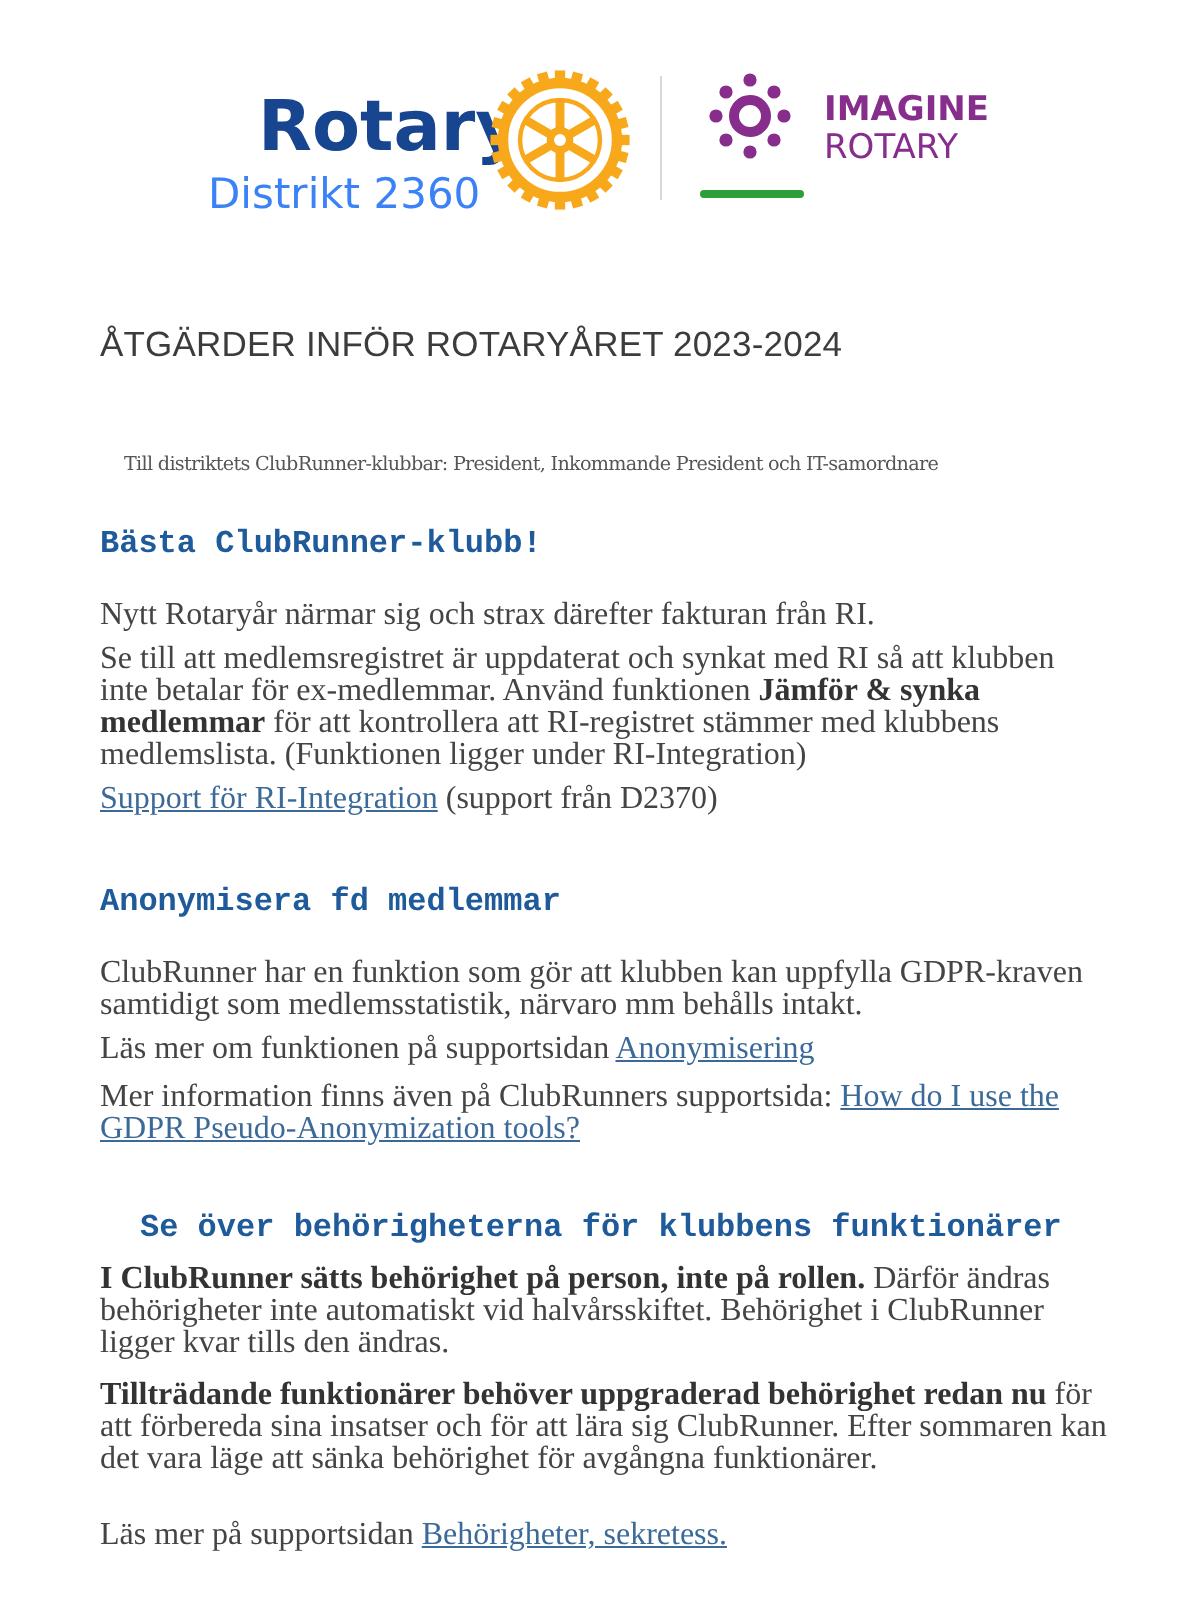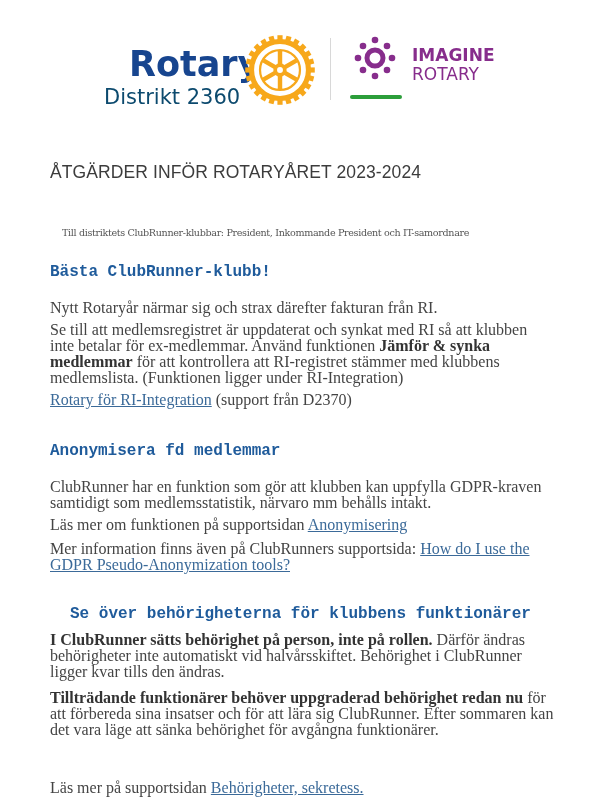--- a/index.html
+++ b/index.html
@@ -8,21 +8,21 @@
 
     
     .logo-rotary-word {
       position: absolute; left: 129px; top: 44px;
       font-family: "DejaVu Sans", sans-serif; font-weight: bold;
       font-size: 35px; color: #17458f; letter-spacing: 0px; line-height: 40px;
     }
     .logo-district {
       position: absolute; left: 104px; top: 85px;
       font-family: "DejaVu Sans", sans-serif;
-      font-size: 21px; color: #0c4a6e; line-height: 24px;
+      font-size: 21px; color: #3b82f6; line-height: 24px;
     }
     .logo-wheel { position: absolute; left: 243px; top: 33px; width: 74px; height: 74px; }
     .logo-divider { position: absolute; left: 330px; top: 38px; width: 1px; height: 62px; background: #d8d8d8; }
     .logo-imagine-icon { position: absolute; left: 352px; top: 35px; width: 46px; height: 46px; }
     .logo-imagine-text {
       position: absolute; left: 412px; top: 46px;
       font-family: "DejaVu Sans", sans-serif; font-weight: bold;
       font-size: 17px; color: #872d8c; line-height: 18px;
     }
     .logo-rotary-text {
@@ -123,25 +123,25 @@
     <div class="logo-rotary-text">ROTARY</div>
     <div class="logo-green-bar"></div>
   </div>
 
   <h1 class="title">ÅTGÄRDER INFÖR ROTARYÅRET 2023-2024</h1>
   <p class="intro">Till distriktets ClubRunner-klubbar: President, Inkommande President och IT-samordnare</p>
 
   <h2 class="section-title" style="top:262px;">Bästa ClubRunner-klubb!</h2>
   <p class="para" style="top:300px;">Nytt Rotaryår närmar sig och strax därefter fakturan från RI.</p>
   <p class="para" style="top:322px;"><span>Se till att medlemsregistret är uppdaterat och synkat med RI så att klubben inte betalar för ex-medlemmar. Använd funktionen </span><b>Jämför &amp; synka medlemmar</b><span> för att kontrollera att RI-registret stämmer med klubbens medlemslista. (Funktionen ligger under RI-Integration)</span></p>
-  <p class="para" style="top:392px;"><a class="link">Rotary för RI-Integration</a><span> (support från D2370)</span></p>
+  <p class="para" style="top:392px;"><a class="link">Support för RI-Integration</a><span> (support från D2370)</span></p>
 
   <h2 class="section-title" style="top:441px;">Anonymisera fd medlemmar</h2>
   <p class="para" style="top:479px;">ClubRunner har en funktion som gör att klubben kan uppfylla GDPR-kraven samtidigt som medlemsstatistik, närvaro mm behålls intakt.</p>
   <p class="para" style="top:517px;"><span>Läs mer om funktionen på supportsidan </span><a class="link">Anonymisering</a></p>
   <p class="para" style="top:541px;"><span>Mer information finns även på ClubRunners supportsida: </span><a class="link">How do I use the GDPR Pseudo-Anonymization tools?</a></p>
 
   <h2 class="section-title" style="top:604px;margin-left:20px;">Se över behörigheterna för klubbens funktionärer</h2>
   <p class="para" style="top:632px;"><b>I ClubRunner sätts behörighet på person, inte på rollen.</b><span> Därför ändras behörigheter inte automatiskt vid halvårsskiftet. Behörighet i ClubRunner ligger kvar tills den ändras.</span></p>
   <p class="para" style="top:690px;"><b>Tillträdande funktionärer behöver uppgraderad behörighet redan nu</b><span> för att förbereda sina insatser och för att lära sig ClubRunner. Efter sommaren kan det vara läge att sänka behörighet för avgångna funktionärer.</span></p>
-  <p class="para" style="top:780px;"><span>Läs mer på supportsidan </span><a class="link">Behörigheter, sekretess.</a></p>
+  <p class="para" style="top:760px;"><span>Läs mer på supportsidan </span><a class="link">Behörigheter, sekretess.</a></p>
 
 </div>
 
 </body></html>

